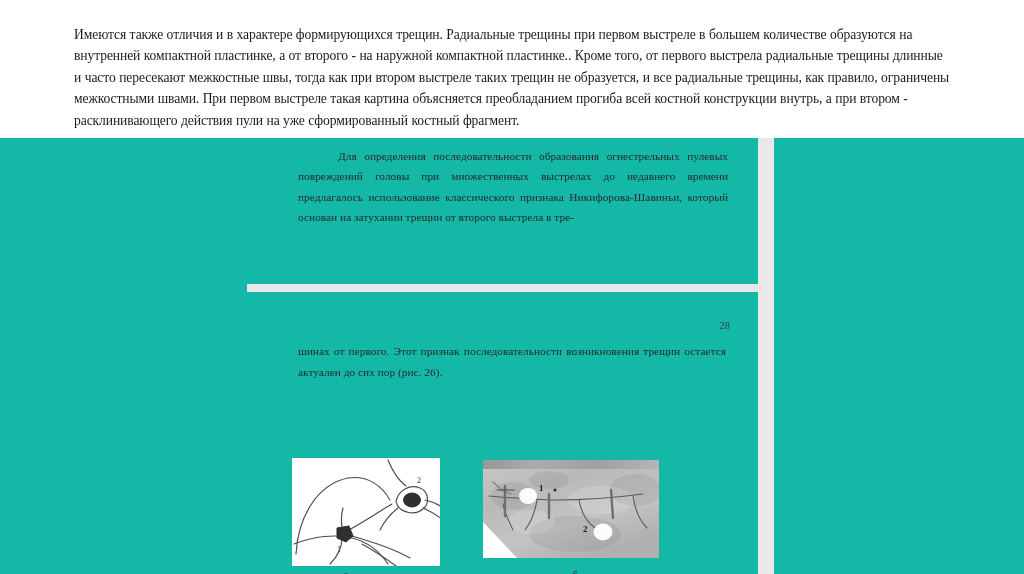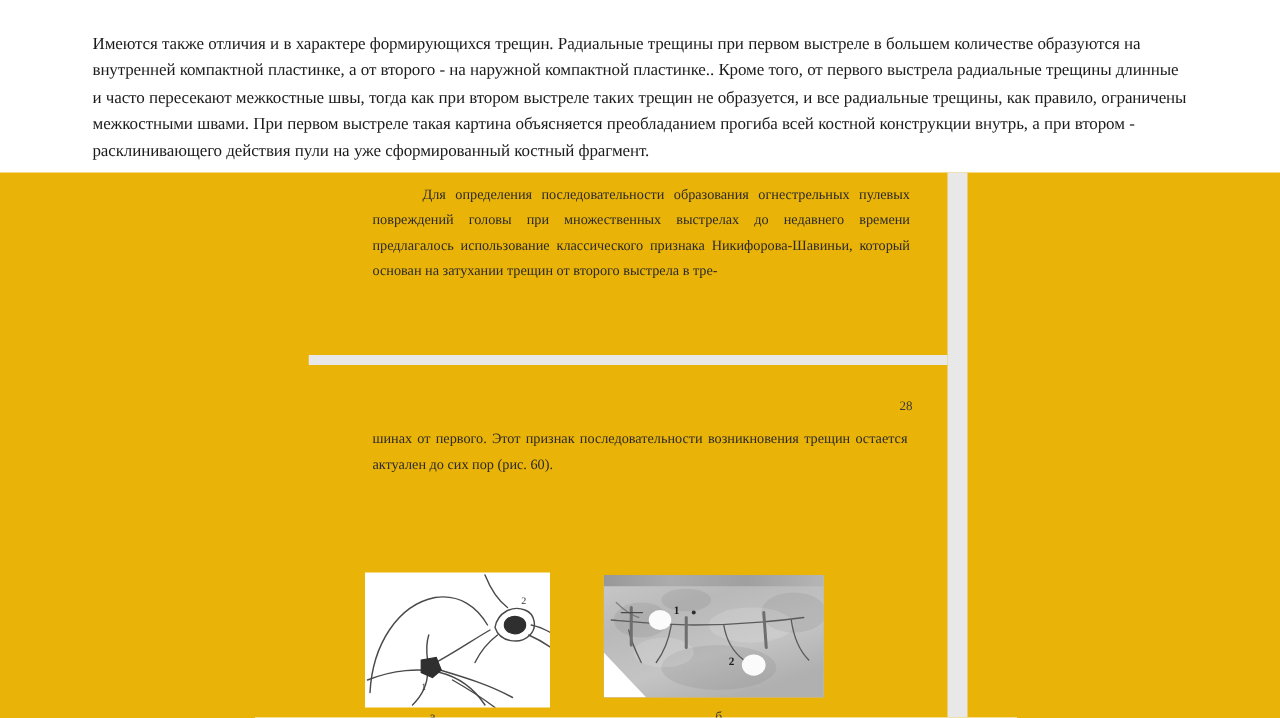--- a/index.html
+++ b/index.html
@@ -31,21 +31,21 @@
     word-spacing: 0.2px;
   }
 
   
   #scan-region {
     position: absolute;
     left: 0;
     top: 138px;
     width: 1024px;
     height: 436px;
-    background: #eab308;
+    background: #14b8a6;
   }
 
   
   #scan-page-right-edge {
     position: absolute;
     left: 758px;
     top: 0px;
     width: 16px;
     height: 436px;
     background: #e8e8e8;
@@ -150,21 +150,21 @@
 <div id="scan-region">
 
   <div id="scan-page-right-edge"></div>
 
   <div id="scan-seam"></div>
 
   <div class="scan-text" id="scan-block-top">Для определения последовательности образования   огнестрельных пулевых повреждений головы при множественных выстрелах до недавнего времени предлагалось использование классического  признака Никифорова-Шавиньи, который  основан на затухании трещин от второго выстрела в тре-</div>
 
   <div id="scan-page-number">28</div>
 
-  <div class="scan-text" id="scan-block-bottom">шинах от первого.  Этот признак последовательности возникновения трещин остается актуален до сих пор (рис. 60).</div>
+  <div class="scan-text" id="scan-block-bottom">шинах от первого.  Этот признак последовательности возникновения трещин остается актуален до сих пор (рис. 26).</div>
 
   <div id="figure-row">
 
     <div id="figure-a">
       <svg width="148" height="108" viewBox="0 0 148 108">
         <g fill="none" stroke="#4a4a4a" stroke-width="1.15" stroke-linecap="round">
 
           <path d="M4 96 C 6 58, 26 26, 56 20 C 76 17, 90 28, 98 42"></path>
 
           <path d="M2 86 C 22 78, 44 76, 60 80 C 76 84, 88 94, 96 106"></path>

